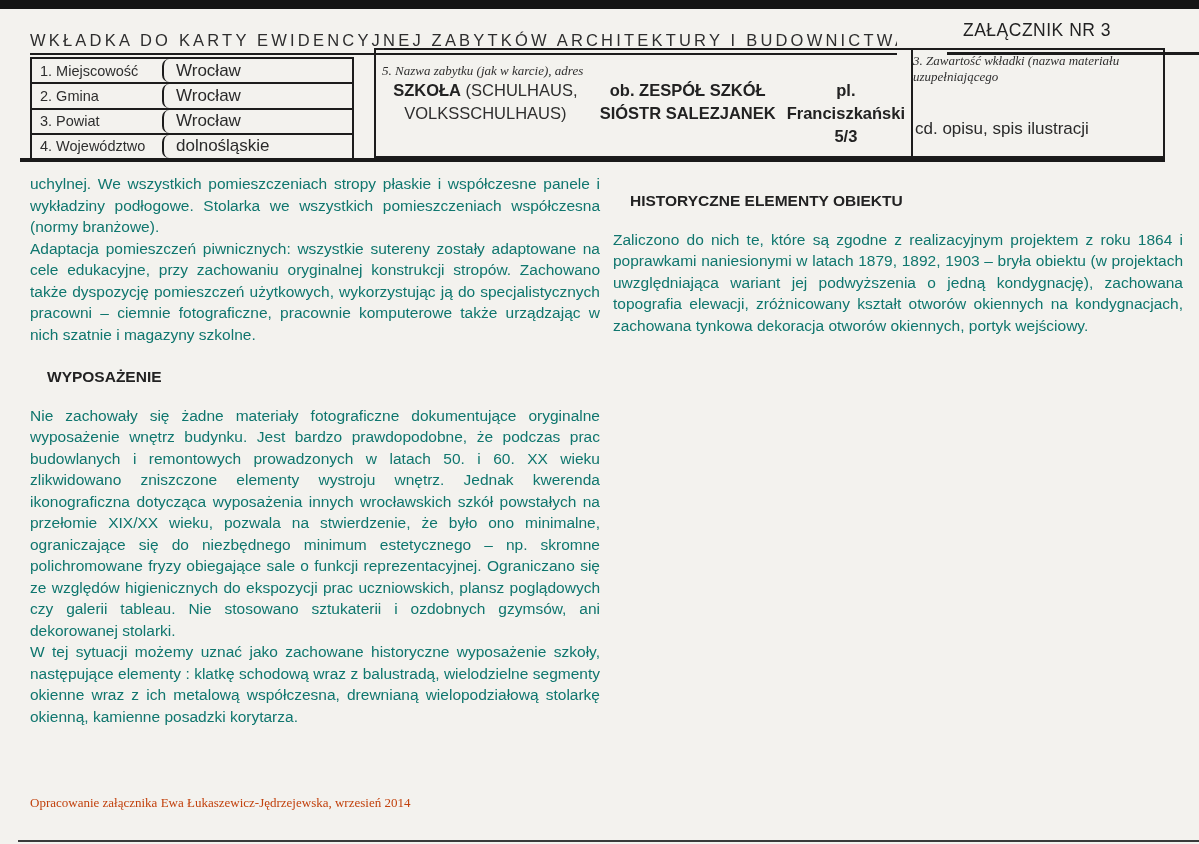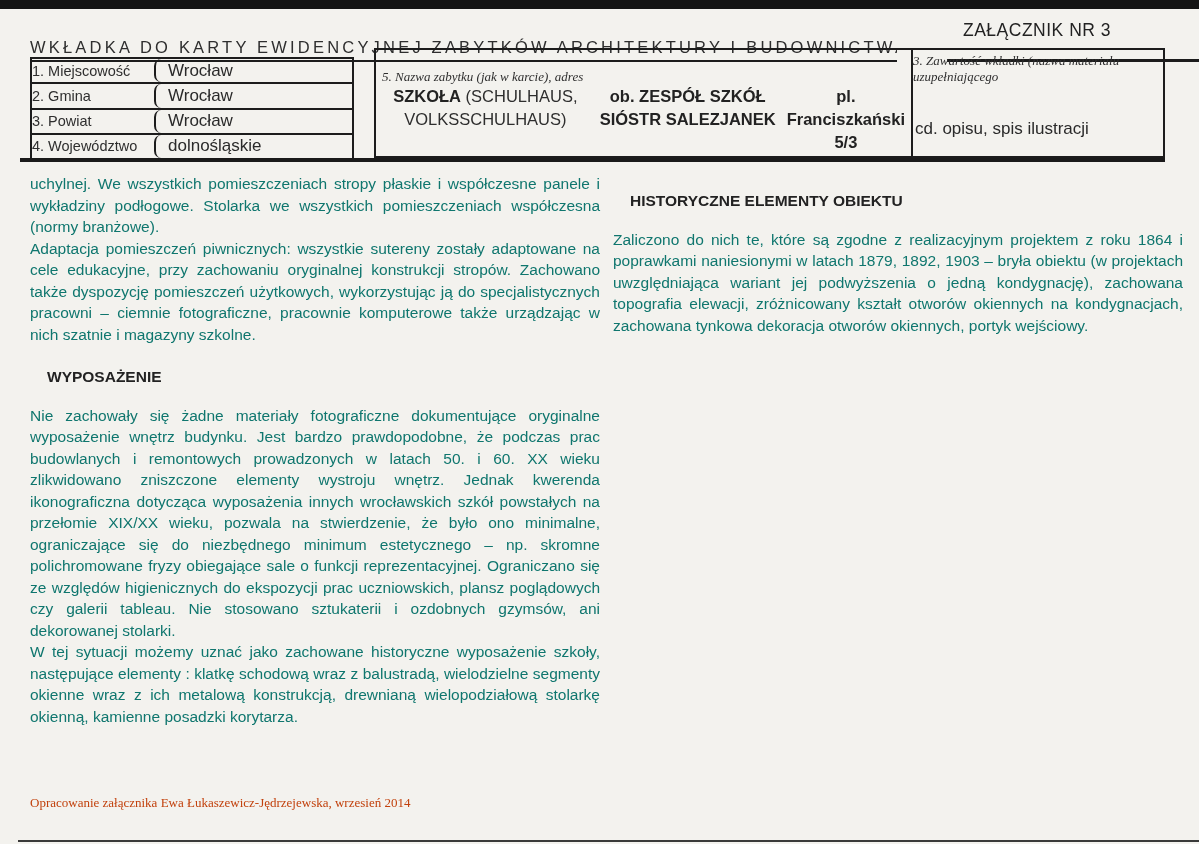--- a/index.html
+++ b/index.html
@@ -29,21 +29,21 @@
     width: 867px;
     font-size: 16.5px; letter-spacing: 3.2px;
     color: #2e2e2e;
     border-bottom: 2px solid #1c1c1c;
     padding-bottom: 3px;
     white-space: nowrap; overflow: hidden;
   }
   .annex-wrap {
     margin-left: 50px; flex: 1;
     border-bottom: 3px solid #1c1c1c;
-    padding-bottom: 18px;
+    padding-bottom: 11px;
   }
   .annex-label {
     font-size: 17.5px; color: #222;
     letter-spacing: 0.5px;
     padding-left: 16px;
   }
   
   .header-band {
     position: absolute; top: 48px; left: 30px; right: 34px;
     height: 110px;
@@ -56,38 +56,38 @@
     display: flex; flex-direction: column;
     background: transparent;
     margin-right: 20px;
   }
   .location-row {
     flex: 1; display: flex; align-items: center;
     border-top: 2px solid #1c1c1c;
   }
   .location-row:first-child { border-top: none; }
   .location-label {
-    width: 122px; 
+    width: 122px; padding-left: 8px;
     font-size: 14.5px; color: #2e2e2e;
   }
   .location-value {
     flex: 1; padding-left: 12px;
     border-left: 2px solid #1c1c1c;
     align-self: stretch; display: flex; align-items: center;
     font-size: 17px; color: #2a2a2a; border-radius: 7px;
   }
   .header-box {
     flex: 1;
     border: 2px solid #1c1c1c;
     display: flex;
   }
   .monument-cell {
     width: 523px;
     border-right: 2px solid #1c1c1c;
-    padding: 19px 6px;
+    padding: 13px 6px;
     display: flex; flex-direction: column;
   }
   .field-label {
     font-family: "Liberation Serif", serif;
     font-style: italic;
     font-size: 13px; color: #2f2f2f;
   }
   .monument-lines {
     flex: 1; display: flex; flex-direction: row;
     justify-content: center; text-align: center;
@@ -185,21 +185,21 @@
 
 <div class="thick-rule"></div>
 
 <div class="columns">
 
   <div class="col">
     <p class="para">uchylnej. We wszystkich pomieszczeniach stropy płaskie i współczesne panele i wykładziny podłogowe. Stolarka we wszystkich pomieszczeniach współczesna (normy branżowe).</p>
     <p class="para">Adaptacja pomieszczeń piwnicznych: wszystkie sutereny zostały adaptowane na cele edukacyjne, przy zachowaniu oryginalnej konstrukcji stropów. Zachowano także dyspozycję pomieszczeń użytkowych, wykorzystując ją do specjalistycznych pracowni – ciemnie fotograficzne, pracownie komputerowe  także urządzając w nich szatnie i magazyny szkolne.</p>
     <p class="section-heading gap-above">WYPOSAŻENIE</p>
     <p class="para">Nie zachowały się żadne materiały fotograficzne dokumentujące oryginalne wyposażenie wnętrz budynku. Jest bardzo prawdopodobne, że podczas prac budowlanych i remontowych prowadzonych w latach 50. i 60. XX wieku zlikwidowano zniszczone elementy wystroju wnętrz. Jednak kwerenda ikonograficzna dotycząca wyposażenia innych wrocławskich szkół powstałych na przełomie XIX/XX wieku, pozwala na stwierdzenie, że było ono minimalne, ograniczające się do niezbędnego minimum estetycznego – np. skromne polichromowane fryzy obiegające sale o funkcji reprezentacyjnej. Ograniczano się ze względów higienicznych do ekspozycji prac uczniowskich, plansz poglądowych czy galerii tableau. Nie stosowano sztukaterii i ozdobnych gzymsów, ani dekorowanej stolarki.</p>
-    <p class="para">W tej sytuacji możemy uznać jako zachowane historyczne wyposażenie szkoły, następujące elementy : klatkę schodową wraz z balustradą, wielodzielne segmenty okienne wraz z ich metalową konstrukcją, drewnianą wielopodziałową stolarkę okienną, kamienne posadzki korytarza.</p>
+    <p class="para">W tej sytuacji możemy uznać jako zachowane historyczne wyposażenie szkoły, następujące elementy : klatkę schodową wraz z balustradą, wielodzielne segmenty okienne wraz z ich metalową współczesna, drewnianą wielopodziałową stolarkę okienną, kamienne posadzki korytarza.</p>
   </div>
 
   <div class="col">
     <p class="section-heading">HISTORYCZNE ELEMENTY OBIEKTU</p>
     <p class="para">Zaliczono do nich te, które są zgodne z realizacyjnym projektem z roku 1864 i poprawkami naniesionymi w latach 1879, 1892, 1903  – bryła obiektu (w projektach uwzględniająca wariant jej podwyższenia o jedną kondygnację), zachowana topografia elewacji, zróżnicowany kształt otworów okiennych na kondygnacjach, zachowana tynkowa dekoracja otworów okiennych, portyk wejściowy.</p>
   </div>
 
 </div>
 
 <div class="footer-credit">Opracowanie załącznika Ewa Łukaszewicz-Jędrzejewska, wrzesień 2014</div>

